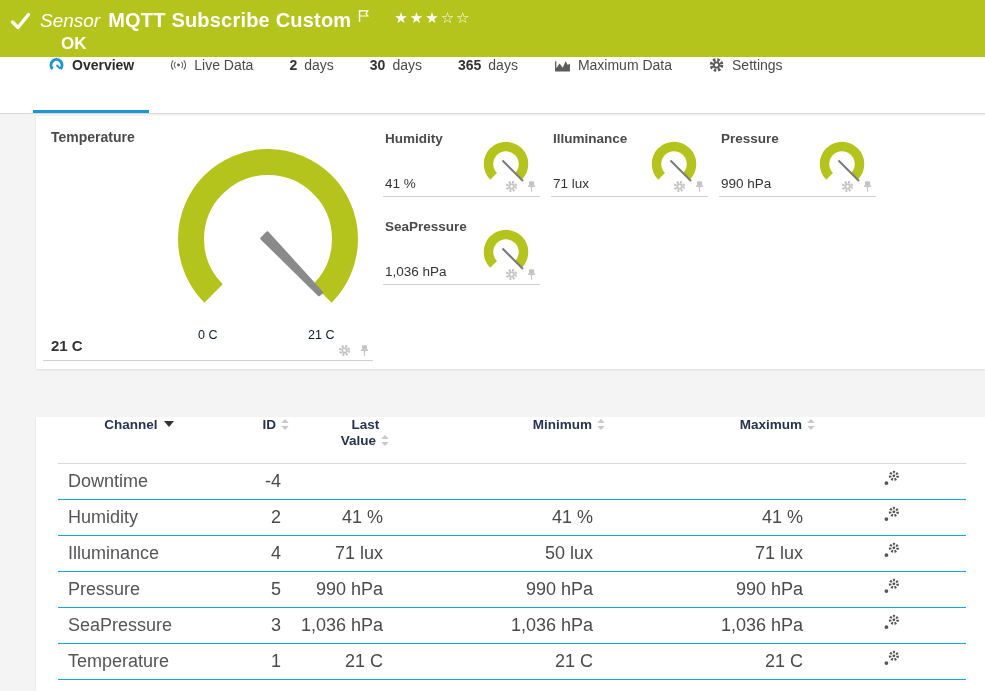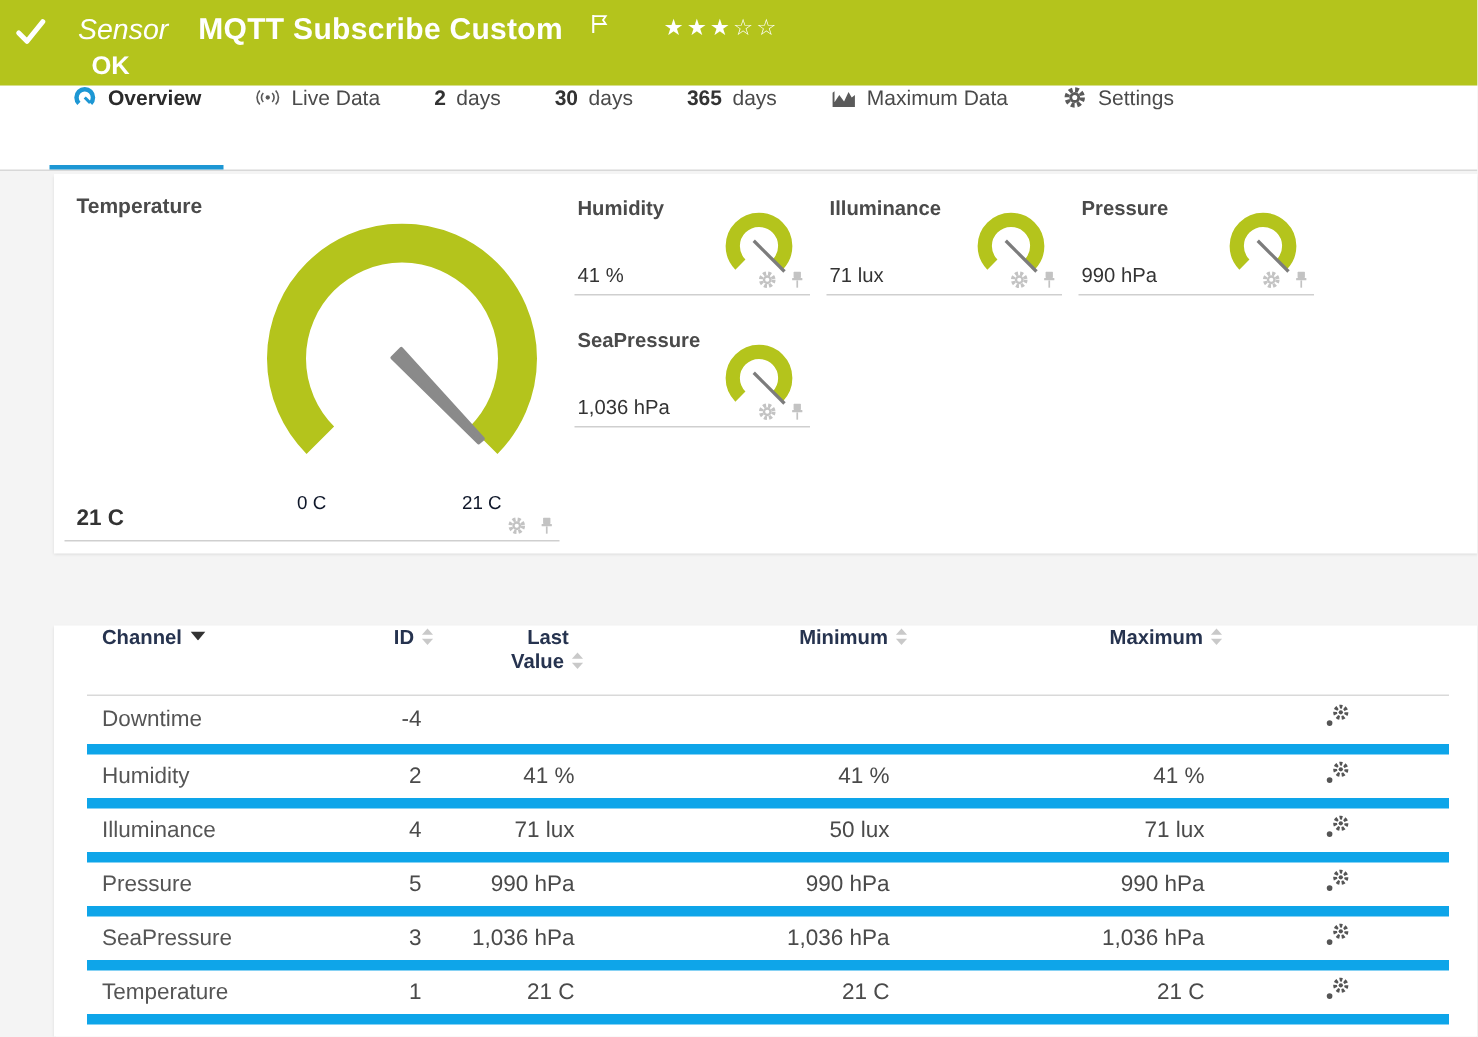--- a/index.html
+++ b/index.html
@@ -1,21 +1,21 @@
 <!DOCTYPE html>
 <html style="--accent: #b4c41c; --active-tab: #1d97d4; --header-text: #26334f; --needle: #8a8a8a;"><head>
 <meta charset="utf-8">
 <style>
   * { margin:0; padding:0; box-sizing:border-box; }
   html,body { width:985px; height:691px; overflow:hidden; background:#f4f4f4;
     font-family:"Liberation Sans", sans-serif; color:#444; }
 
   
   .statusbar { position:relative; height:57px; background:var(--accent,#b4c41c); color:#fff; }
-  .statusbar .titlerow { position:absolute; left:10px; top:9px; display:flex; align-items:flex-start;gap:12px; }
+  .statusbar .titlerow { position:absolute; left:10px; top:9px; display:flex; align-items:flex-start; }
   .check { width:21px; height:18px; margin-top:3px; color:#fff; }
   .kind { font-style:italic; font-size:19px; margin-left:9px; margin-top:1px; font-weight:400; }
   .sensor-title { font-size:20px; font-weight:700; margin-left:8px; letter-spacing:.2px; }
   .flagicon { width:12px; height:14px; margin-left:7px; margin-top:0; color:#fff; }
   .stars { margin-left:24px; font-size:15px; letter-spacing:2px; margin-top:0; cursor:pointer; }
   .status-ok { position:absolute; left:61px; top:34px; font-size:17px; font-weight:700; }
 
   
   .tabbar { height:57px; background:#fff; border-bottom:1px solid #d8d8d8;
     display:flex; align-items:stretch; padding-left:33px; }
@@ -54,22 +54,22 @@
   .mini-gauge { position:absolute; right:7px; top:17px; width:54px; height:50px; }
   .mini-value { position:absolute; left:2px; bottom:5px; font-size:13.5px; color:#333; }
 
   
   table.channels { border-collapse:collapse; margin-left:22px; margin-top:48px; table-layout:fixed; }
   .col-channel { width:152px; } .col-id { width:80px; } .col-last { width:100px; }
   .col-min { width:216px; } .col-max { width:210px; } .col-act { width:150px; }
   .channels th { font-size:13.5px; font-weight:700; color:var(--header-text,#26334f);
     vertical-align:top; height:46px; line-height:16px; border-bottom:1px solid #d9d9d9;
     text-align:right; cursor:pointer; white-space:nowrap; }
-  .channels th.h-channel { text-align:left; padding-left:10px; }
-  .channels td { font-size:15px; color:#4a4a4a; height:36px; border-bottom:7px solid #0ea5e9;
+  .channels th.h-channel { text-align:center; padding-left:10px; }
+  .channels td { font-size:18px; color:#4a4a4a; height:36px; border-bottom:1px solid #0ea5e9;
     text-align:right; white-space:nowrap; }
   .channels td.c-name { text-align:left; padding-left:10px; color:#555; }
   .channels td.c-id { padding-right:9px; }
   .channels td.c-last { padding-right:7px; }
   .channels td.c-min { padding-right:13px; }
   .channels td.c-max { padding-right:13px; }
   .channels td.c-act { text-align:center; }
   .sorticon { display:inline-block; width:10px; height:13px; color:#c9c9c9; vertical-align:-2px; margin-left:4px; }
   .careticon { display:inline-block; width:10px; height:6px; color:#333; margin-left:6px; vertical-align:2px; }
   .rowgears { width:17px; height:17px; color:#555; cursor:pointer; }

